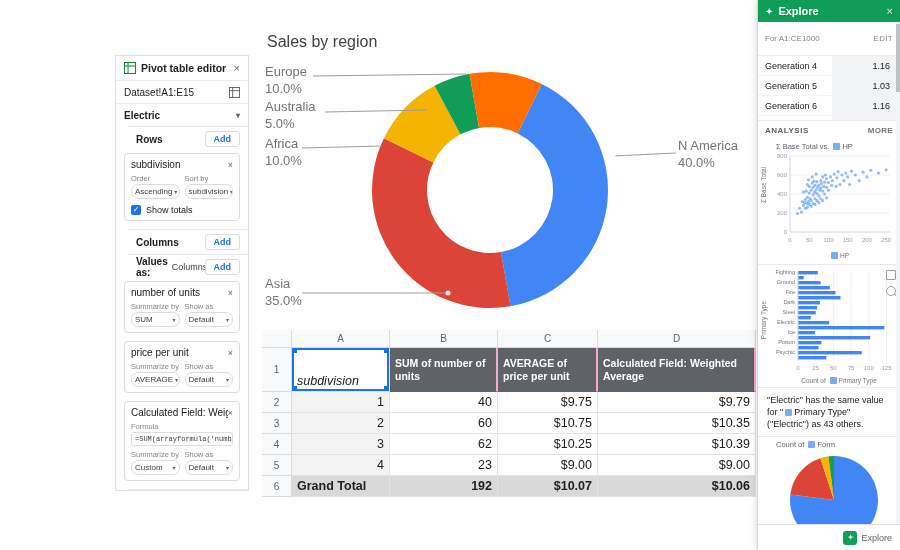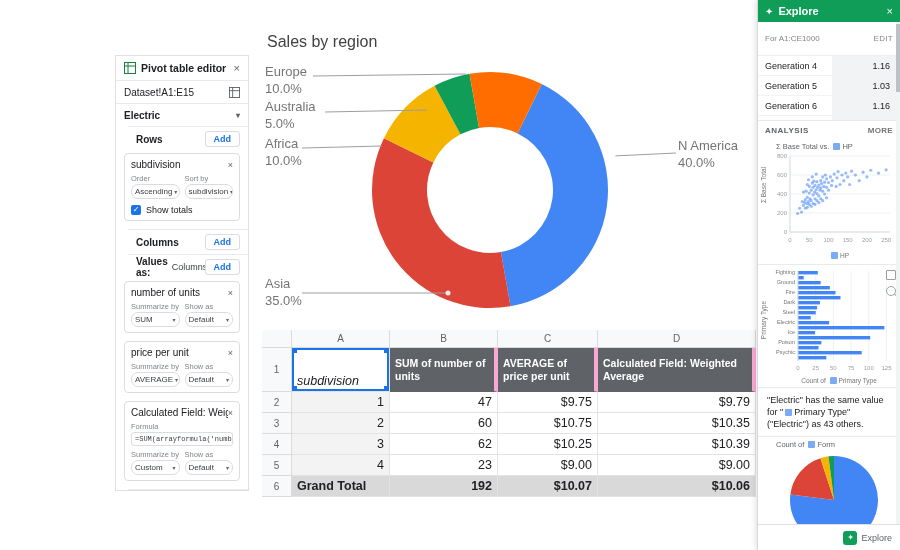--- a/index.html
+++ b/index.html
@@ -51,21 +51,21 @@
   #sheet{position:absolute;left:262px;top:330px;background:#fff;}
   .grid{display:grid;grid-template-columns:30px 98px 108px 100px 158px;
         grid-template-rows:18px 44px 21px 21px 21px 21px 21px;}
   .grid>div{box-sizing:border-box;}
   .corner,.ch,.rh{background:#f8f9fa;border-right:1px solid #d9dcde;border-bottom:1px solid #d9dcde;
                   color:#5f6368;font-size:10px;display:flex;align-items:center;justify-content:center;}
   .c{border-right:1px solid #e2e3e3;border-bottom:1px solid #e2e3e3;font-size:12.5px;color:#202124;
      display:flex;align-items:center;background:#fff;overflow:hidden;}
   .num{justify-content:flex-end;padding-right:5px;}
   .acell{background:#f3f3f3;}
-  .hdr{background:#5f6368;border-right:4px solid #f9a8d4;border-bottom:1px solid #5f6368;color:#fff;
+  .hdr{background:#5f6368;border-right:2px solid #f9a8d4;border-bottom:1px solid #5f6368;color:#fff;
        font-weight:bold;font-size:10.5px;line-height:13px;padding:0 5px;display:flex;align-items:center;}
   .a1{font-style:italic;align-items:flex-end;padding:0 0 3px 5px;position:relative;background:#fff;
       box-shadow:inset 0 0 0 2px #1a73e8;z-index:2;}
   .hd{position:absolute;width:5px;height:5px;background:#1a73e8;}
   .tl{left:0;top:0;}.tr{right:0;top:0;}.bl{left:0;bottom:0;}.br{right:0;bottom:0;}
   .gt{background:#d9d9d9;font-weight:bold;}
   .gtl{padding-left:5px;}
 
   
   #explore{position:absolute;right:0;top:0;width:143px;height:550px;background:#fff;
@@ -319,21 +319,21 @@
         <span class="hd tr"></span>
         <span class="hd bl"></span>
         <span class="hd br"></span>
       </div>
       <div class="c hdr">SUM of number of units</div>
       <div class="c hdr">AVERAGE of price per unit</div>
       <div class="c hdr">Calculated Field: Weighted Average</div>
 
       <div class="rh">2</div>
       <div class="c acell num">1</div>
-      <div class="c num">47</div>
+      <div class="c num">40</div>
       <div class="c num">$9.75</div>
       <div class="c num">$9.79</div>
 
       <div class="rh">3</div>
       <div class="c acell num">2</div>
       <div class="c num">60</div>
       <div class="c num">$10.75</div>
       <div class="c num">$10.35</div>
 
       <div class="rh">4</div>

